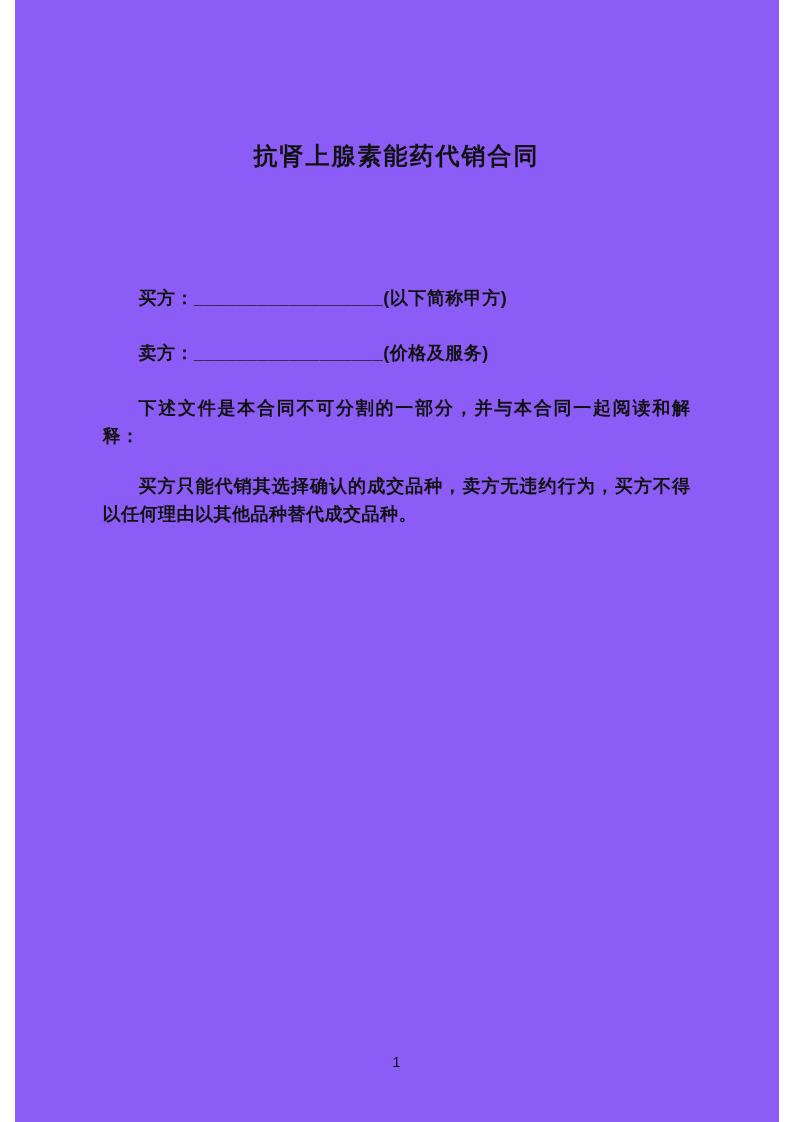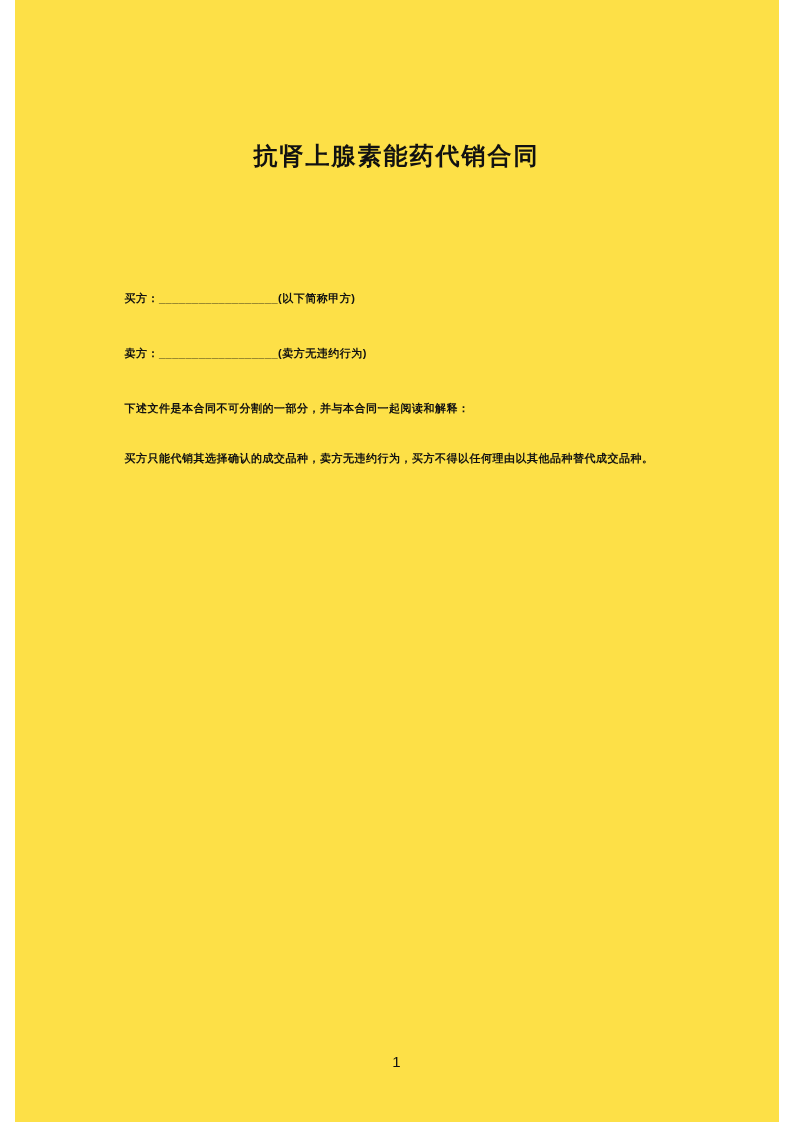--- a/index.html
+++ b/index.html
@@ -5,37 +5,37 @@
   html, body {
     margin: 0;
     padding: 0;
     background: #ffffff;
   }
   .page {
     position: relative;
     width: 764px;
     height: 1122px;
     margin: 0 auto;
-    background: #fde047;
+    background: #8b5cf6;
     box-sizing: border-box;
     padding: 0 88px;
     font-family: "Liberation Sans", "DejaVu Sans", sans-serif;
     color: #111111;
     overflow: hidden;
   }
   .title {
     margin: 140px 0 112px 0;
     text-align: center;
     font-size: 24px;
     font-weight: bold;
     letter-spacing: 2px;
     line-height: 32px;
   }
   .para {
-    font-size: 11px;
+    font-size: 18px;
     font-weight: bold;
     line-height: 28px;
     margin: 0 0 27px 0;
     text-align: justify;
     text-indent: 2em;
     word-break: break-all;
     letter-spacing: 0.5px;
   }
   .para.tight {
     margin-bottom: 27px;
@@ -56,21 +56,21 @@
 </style>
 </head>
 <body>
 
 <div class="page">
 
   <h1 class="title">抗肾上腺素能药代销合同</h1>
 
   <p class="para tight">买方：__________________(以下简称甲方)</p>
 
-  <p class="para tight">卖方：__________________(卖方无违约行为)</p>
+  <p class="para tight">卖方：__________________(价格及服务)</p>
 
 
 
   <p class="para block">下述文件是本合同不可分割的一部分，并与本合同一起阅读和解释：</p>
 
 
 
   <p class="para block">买方只能代销其选择确认的成交品种，卖方无违约行为，买方不得以任何理由以其他品种替代成交品种。</p>
 
   <div class="page-number">1</div>

